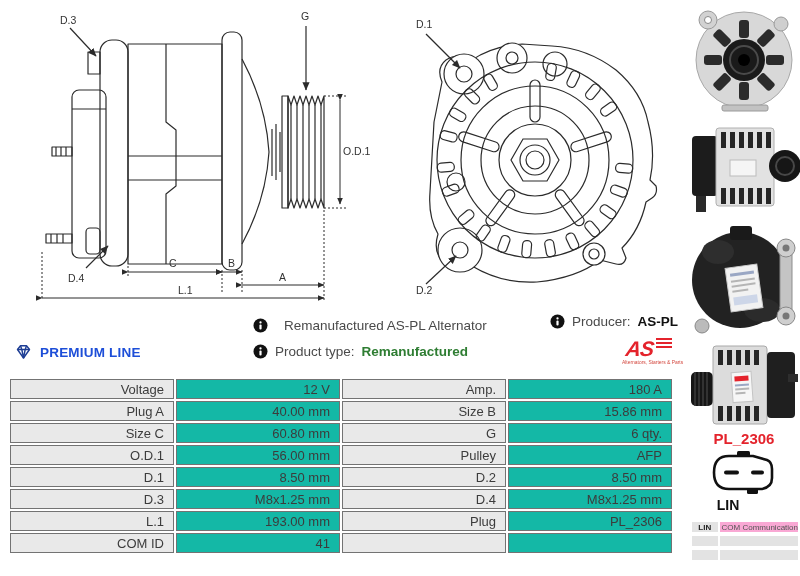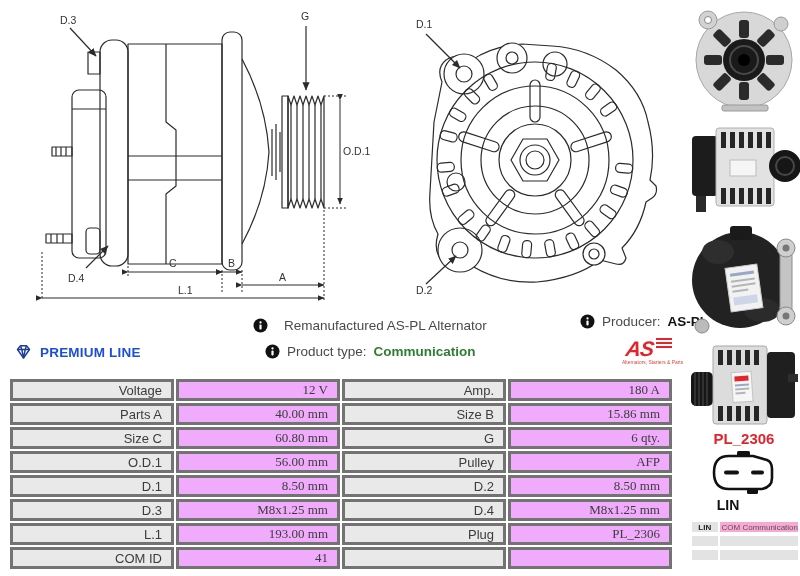--- a/index.html
+++ b/index.html
@@ -18,23 +18,23 @@
   .premium b { color:#1d4ed8; letter-spacing:.2px; }
   .ptype b { color:#2e7d32; }
   .logo-box { position:absolute; left:616px; top:336px; width:66px; text-align:center; }
   .logo-as { font-size:21px; font-weight:bold; font-style:italic; color:#e4232c; letter-spacing:-1px; transform:skewX(-8deg); display:inline-block; line-height:20px; }
   .logo-bars { display:inline-block; vertical-align:6px; margin-left:2px; }
   .logo-bars i { display:block; width:16px; height:2.5px; background:#e4232c; margin:1.5px 0; }
   .logo-tagline { font-size:6px; color:#d4483f; transform:scale(.82); white-space:nowrap; margin-top:-1px; }
 
   
   table.spec { position:absolute; left:8px; top:377px; border-collapse:separate; border-spacing:2px; }
-  table.spec td { height:20px; width:164px; border:3px solid #737373; font-size:13px; color:#3c3c3c; text-align:right; padding:0 9px 0 4px; vertical-align:middle; }
+  table.spec td { height:20px; width:164px; border:1px solid #737373; font-size:13px; color:#3c3c3c; text-align:right; padding:0 9px 0 4px; vertical-align:middle; }
   td.lbl { background:#e9e9e9; }
-  td.val { background:#f0abfc;font-family:Liberation Serif, serif; }
+  td.val { background:#14b8a6; }
 
   
   .sidebar { position:absolute; left:688px; top:0; width:112px; height:576px; }
   .photo { position:absolute; left:0; width:112px; }
   .plug-code { position:absolute; left:0; top:430px; width:112px; text-align:center; font-size:15px; font-weight:bold; color:#e4232c; }
   .plug-icon { position:absolute; left:19px; top:450px; }
   .plug-pin { position:absolute; left:0; top:497px; width:80px; text-align:center; font-size:14px; font-weight:bold; color:#111; }
   table.pins { position:absolute; left:2px; top:518px; border-collapse:separate; border-spacing:2px 4px; }
   table.pins td { font-size:8px; height:10px; vertical-align:middle; }
   td.pin-h { width:28px; background:#e3e3e3; font-weight:bold; color:#222; text-align:center; }
@@ -237,65 +237,65 @@
 
   <div class="info-item" style="left:253px; top:318px;gap:16px;">
     <svg width="15" height="15" viewBox="0 0 15 15">
       <circle cx="7.5" cy="7.5" r="7" fill="#111"></circle>
       <rect x="6.4" y="3.2" width="2.2" height="2.2" rx="1" fill="#fff"></rect>
       <rect x="6.4" y="6.6" width="2.2" height="5" rx="1" fill="#fff"></rect>
     </svg>
     <span>Remanufactured AS-PL Alternator</span>
   </div>
 
-  <div class="info-item" style="left:580px; top:314px;">
+  <div class="info-item" style="left:550px; top:314px;">
     <svg width="15" height="15" viewBox="0 0 15 15">
       <circle cx="7.5" cy="7.5" r="7" fill="#111"></circle>
       <rect x="6.4" y="3.2" width="2.2" height="2.2" rx="1" fill="#fff"></rect>
       <rect x="6.4" y="6.6" width="2.2" height="5" rx="1" fill="#fff"></rect>
     </svg>
     <span>Producer:</span>
     <b>AS-PL</b>
   </div>
 
   <div class="info-item premium" style="left:14px; top:344px;">
     <svg width="19" height="16" viewBox="0 0 19 16">
       <g stroke="#1d3d94" stroke-width="1.4" fill="none" stroke-linejoin="round">
         <path d="M3.5 5.5 L6.5 1.8 H12.5 L15.5 5.5 L9.5 14 Z"></path>
         <path d="M3.5 5.5 H15.5 M6.5 1.8 L7.8 5.5 L9.5 14 M12.5 1.8 L11.2 5.5 L9.5 14"></path>
       </g>
     </svg>
     <b>PREMIUM LINE</b>
   </div>
 
-  <div class="info-item ptype" style="left:265px; top:344px;">
+  <div class="info-item ptype" style="left:253px; top:344px;">
     <svg width="15" height="15" viewBox="0 0 15 15">
       <circle cx="7.5" cy="7.5" r="7" fill="#111"></circle>
       <rect x="6.4" y="3.2" width="2.2" height="2.2" rx="1" fill="#fff"></rect>
       <rect x="6.4" y="6.6" width="2.2" height="5" rx="1" fill="#fff"></rect>
     </svg>
     <span>Product type:</span>
-    <b>Communication</b>
+    <b>Remanufactured</b>
   </div>
 
   <div class="logo-box">
     <span class="logo-as">AS</span><span class="logo-bars"><i></i><i></i><i></i></span>
     <div class="logo-tagline">Alternators, Starters &amp; Parts</div>
   </div>
 
   <table class="spec">
     <tbody>
       <tr>
         <td class="lbl">Voltage</td>
         <td class="val">12 V</td>
         <td class="lbl">Amp.</td>
         <td class="val">180 A</td>
       </tr>
       <tr>
-        <td class="lbl">Parts A</td>
+        <td class="lbl">Plug A</td>
         <td class="val">40.00 mm</td>
         <td class="lbl">Size B</td>
         <td class="val">15.86 mm</td>
       </tr>
       <tr>
         <td class="lbl">Size C</td>
         <td class="val">60.80 mm</td>
         <td class="lbl">G</td>
         <td class="val">6 qty.</td>
       </tr>

